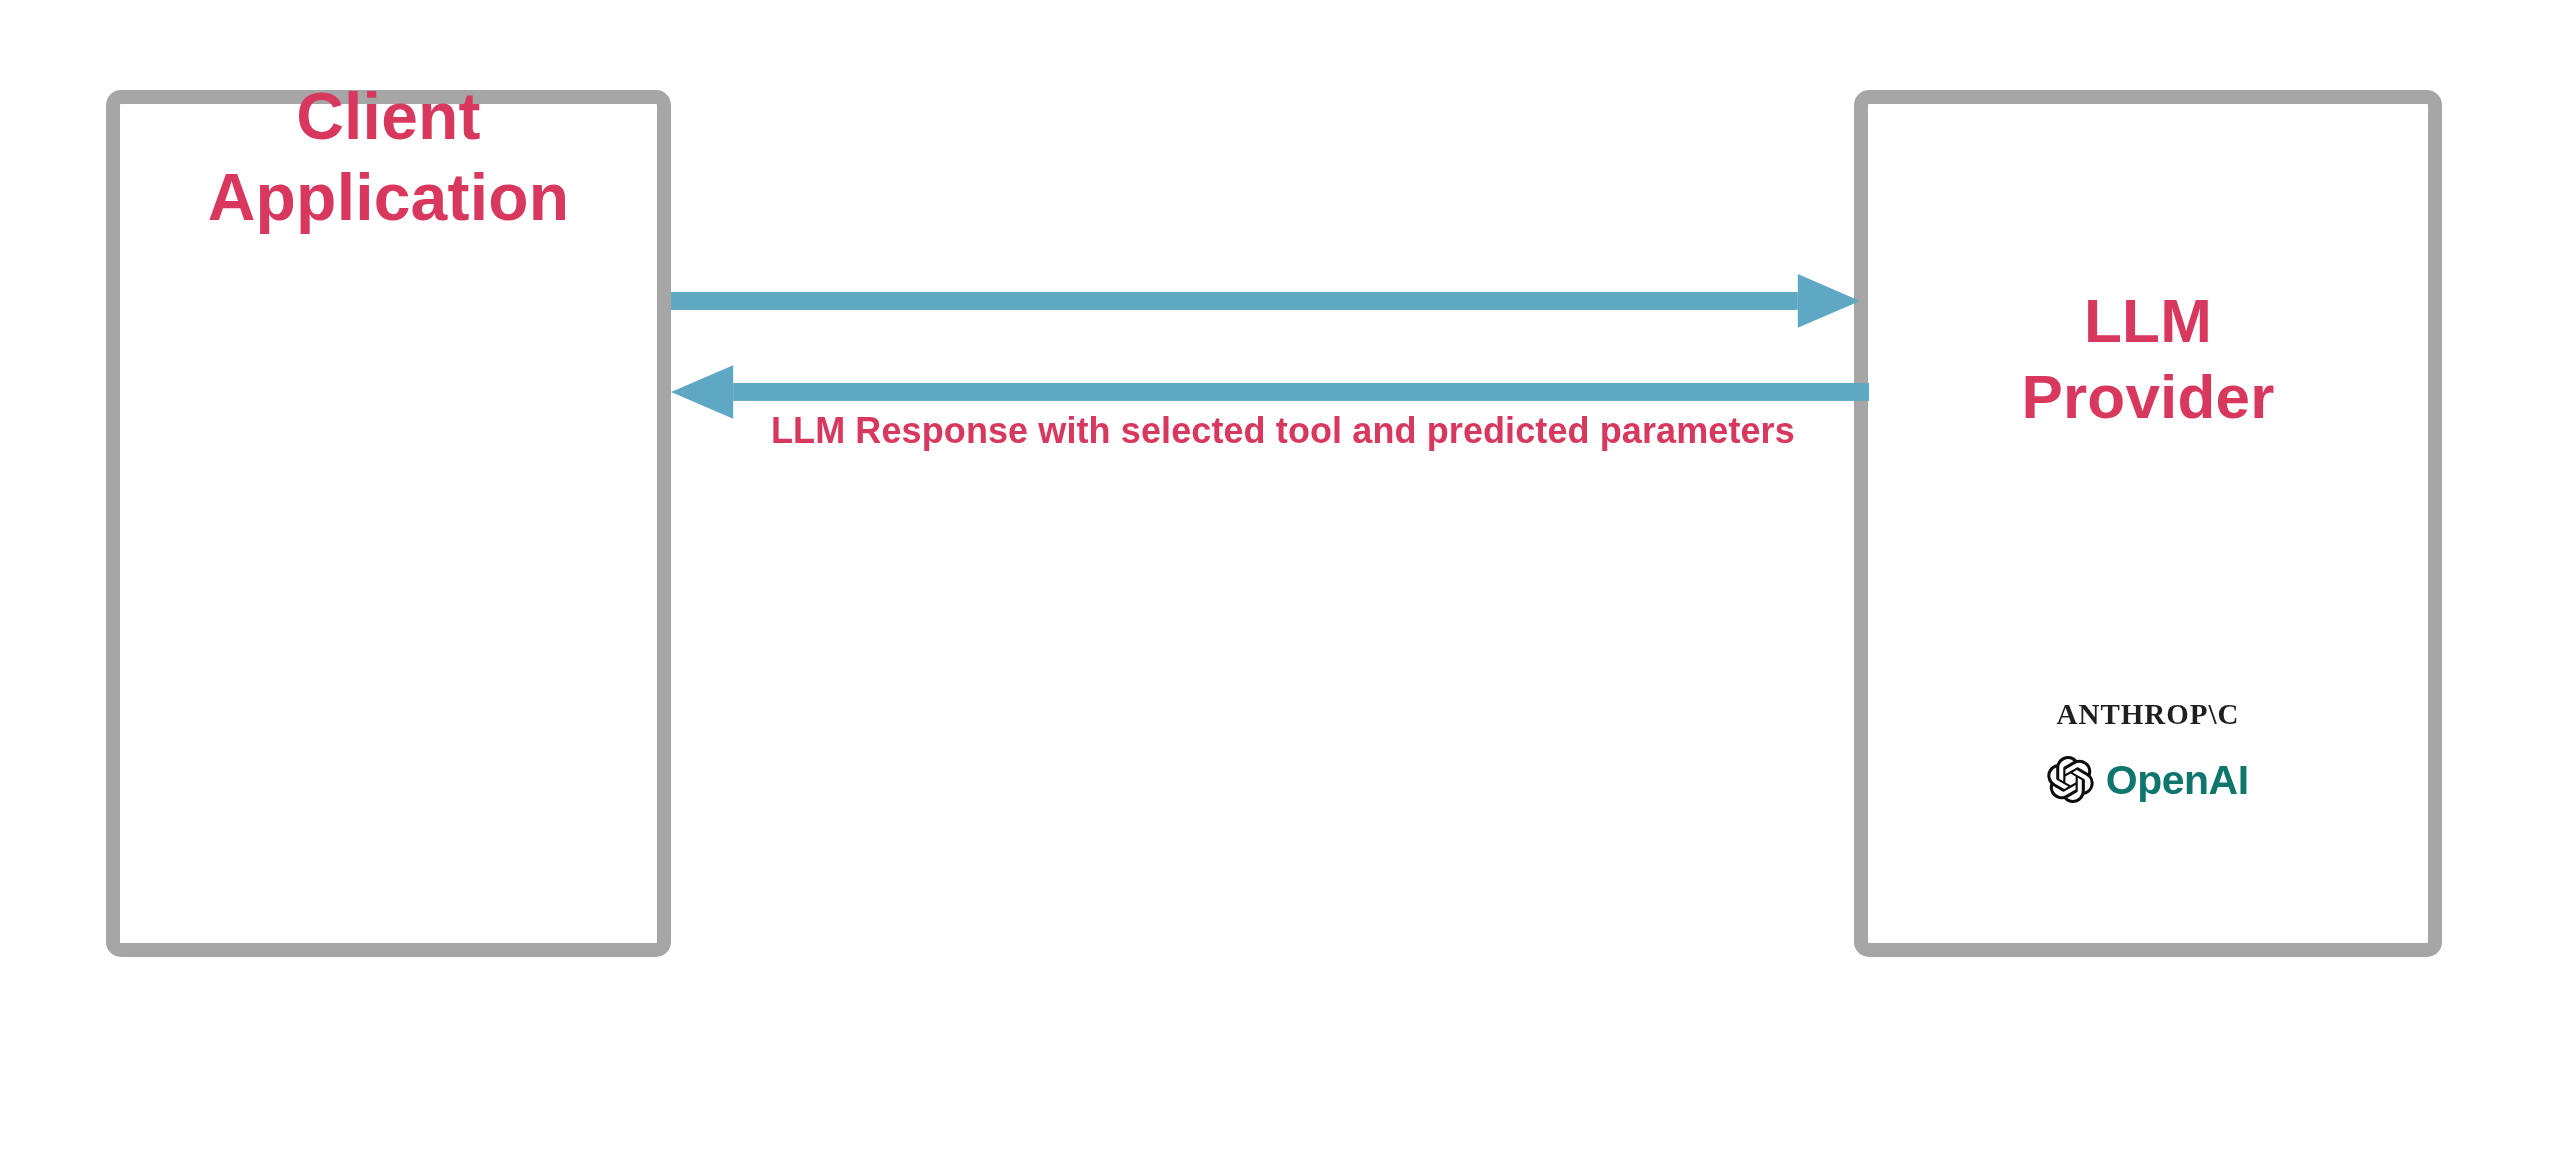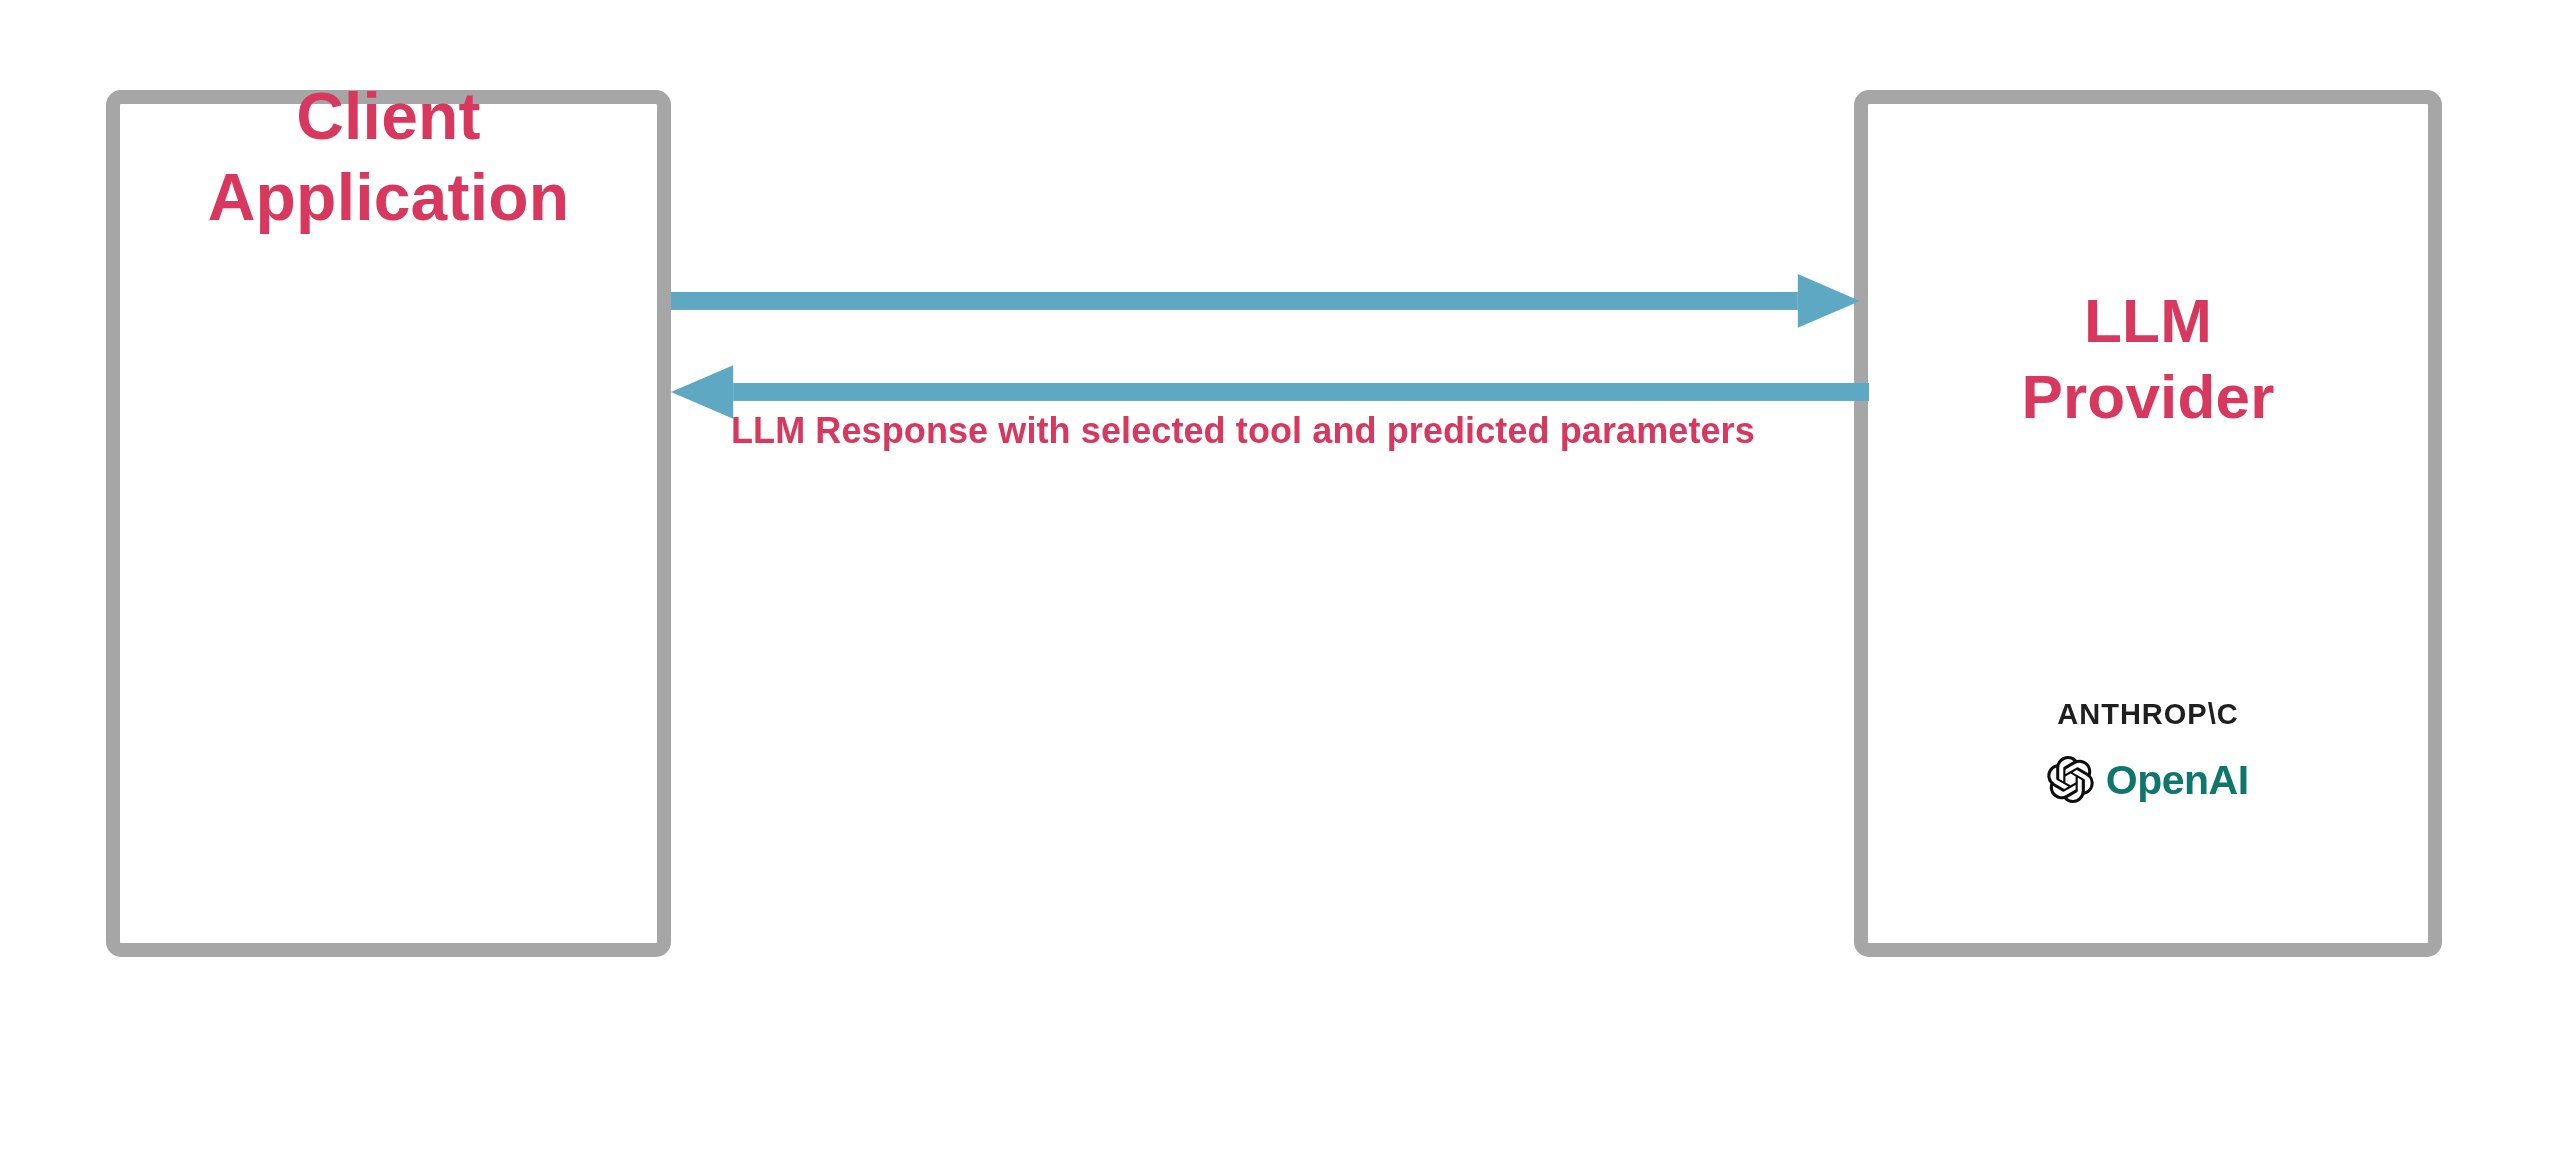--- a/index.html
+++ b/index.html
@@ -70,21 +70,21 @@
     display: flex;
     flex-direction: column;
     align-items: center;
     gap: 24.5px;
   }
   .brand-anthropic {
     color: #1f1f1f;
     font-size: 29px;
     font-weight: bold;
     letter-spacing: 1px;
-    font-family: Liberation Sans, sans-serif;
+    font-family: Liberation Serif, serif;
   }
   .brand-openai {
     display: flex;
     align-items: center;
     gap: 11.3px;
   }
   .brand-openai .openai-wordmark {
     color: #0f766e;
     font-size: 41px;
     font-weight: bold;
@@ -115,21 +115,21 @@
     font-size: 36px;
     font-weight: bold;
     white-space: nowrap;
     letter-spacing: 0.1px;
   }
   #label-request {
     left: 743px;
     top: 224px;
   }
   #label-response {
-    left: 731px;
+    left: 771px;
     top: 410px;
   }
 </style>
 </head>
 <body>
 
 <div id="canvas">
 
   <div class="node" id="node-client">
     <div class="node-title">Client

